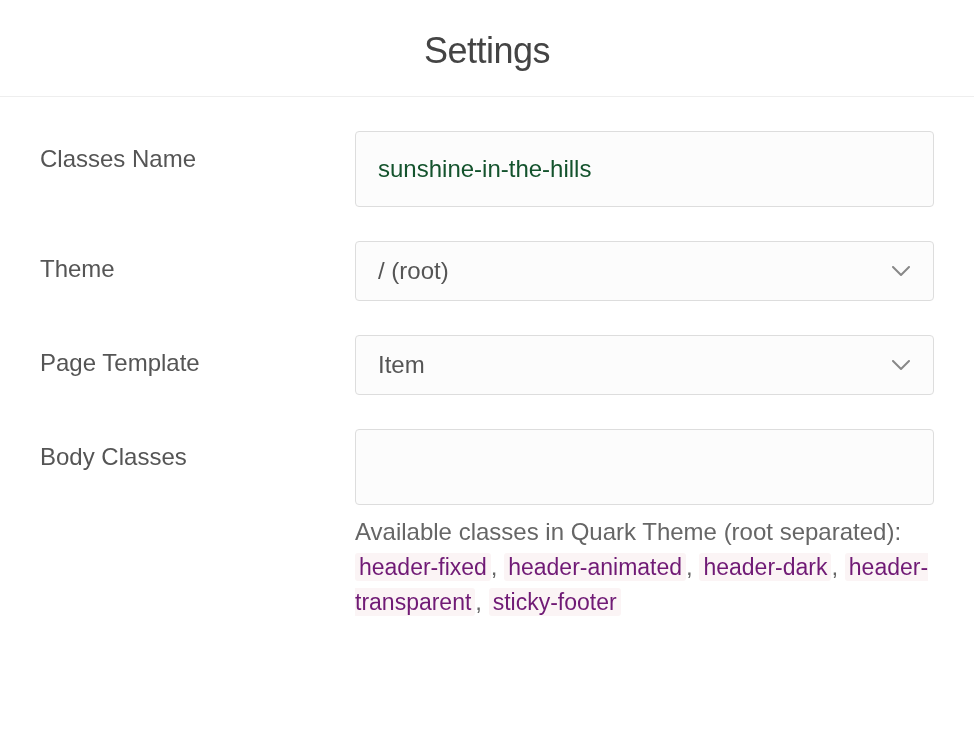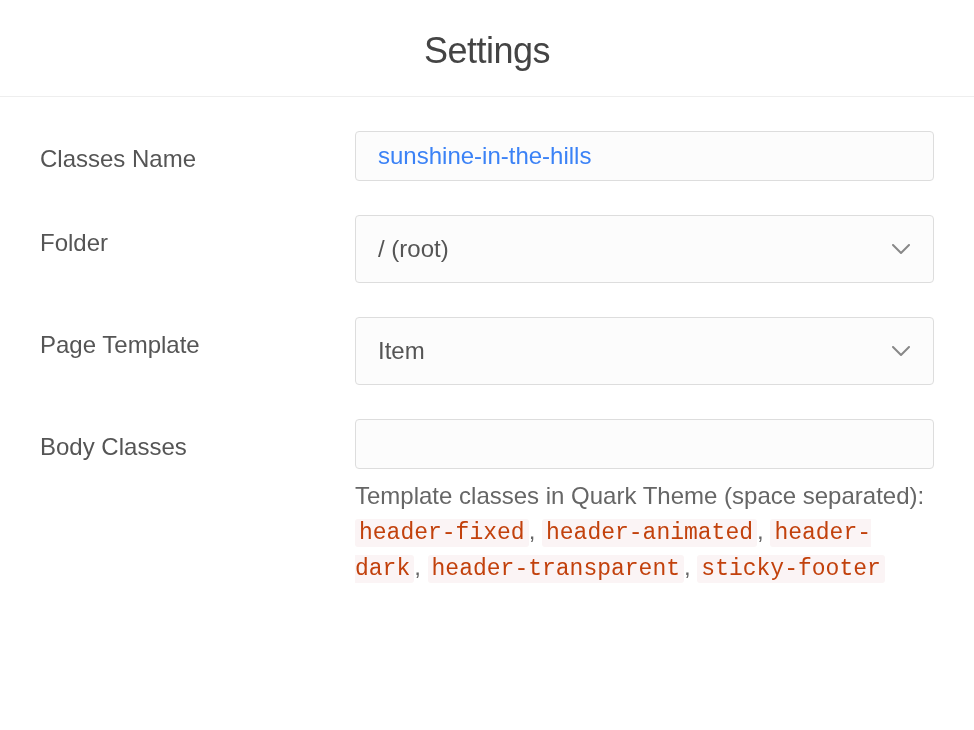--- a/index.html
+++ b/index.html
@@ -37,33 +37,33 @@
       flex-shrink: 0;
       font-size: 24px;
       color: #555;
       padding-top: 14px;
     }
     .form-control-wrap {
       flex: 1;
     }
     .text-input {
       width: 100%;
-      height: 50px;
+      height: 76px;
       border: 1px solid #ddd;
       border-radius: 4px;
       background: #fcfcfc;
       font-size: 24px;
-      color: #3b82f6;
+      color: #14532d;
       padding: 16px 22px;
       font-family: inherit;
     }
     .select-wrap {
       position: relative;
       width: 100%;
-      height: 68px;
+      height: 60px;
       border: 1px solid #ddd;
       border-radius: 4px;
       background: #fcfcfc;
       cursor: pointer;
       display: flex;
       align-items: center;
       padding: 0 22px;
     }
     .select-value {
       font-size: 24px;
@@ -81,22 +81,22 @@
       width: 18px;
       height: 11px;
     }
     .help-block {
       margin-top: 10px;
       font-size: 24px;
       color: #666;
       line-height: 1.45;
     }
     .code-class {
-      font-family: Liberation Mono, monospace;
-      color: #c2410c;
+      font-family: Liberation Sans, sans-serif;
+      color: #701a75;
       background: #fbf4f5;
       padding: 1px 4px;
       border-radius: 3px;
       font-size: 23px;
     }
     .comma {
       color: #666;
     }
   </style>
 </head>
@@ -109,21 +109,21 @@
 <div class="form-area">
 
   <div class="form-row">
     <div class="form-label">Classes Name</div>
     <div class="form-control-wrap">
       <input type="text" class="text-input" value="sunshine-in-the-hills" style="">
     </div>
   </div>
 
   <div class="form-row">
-    <div class="form-label">Folder</div>
+    <div class="form-label">Theme</div>
     <div class="form-control-wrap">
       <div class="select-wrap">
         <span class="select-value">/ (root)</span>
         <span class="chevron">
           <svg viewBox="0 0 18 11" fill="none">
               <path d="M1 1l8 8 8-8" stroke="#888" stroke-width="2" stroke-linecap="round" stroke-linejoin="round"></path>
             </svg>
         </span>
       </div>
     </div>
@@ -141,20 +141,20 @@
         </span>
       </div>
     </div>
   </div>
 
   <div class="form-row with-help">
     <div class="form-label">Body Classes</div>
     <div class="form-control-wrap">
       <input type="text" class="text-input" value="" style="">
       <div class="help-block">
-        <span>Template classes in Quark Theme (space separated):</span>
+        <span>Available classes in Quark Theme (root separated):</span>
         <br>
         <span id="body-classes-list"><span class="code-class">header-fixed</span><span class="comma">, </span><span class="code-class">header-animated</span><span class="comma">, </span><span class="code-class">header-dark</span><span class="comma">, </span><span class="code-class">header-transparent</span><span class="comma">, </span><span class="code-class">sticky-footer</span></span>
       </div>
     </div>
   </div>
 
 </div>
 
 </body></html>

